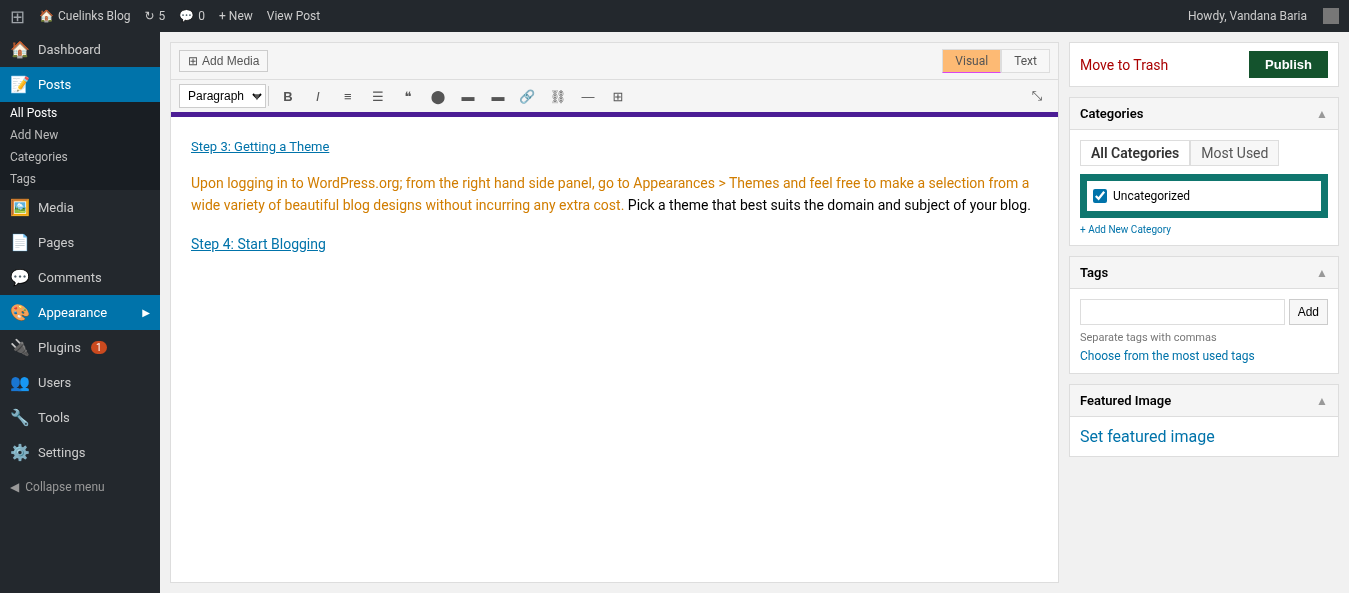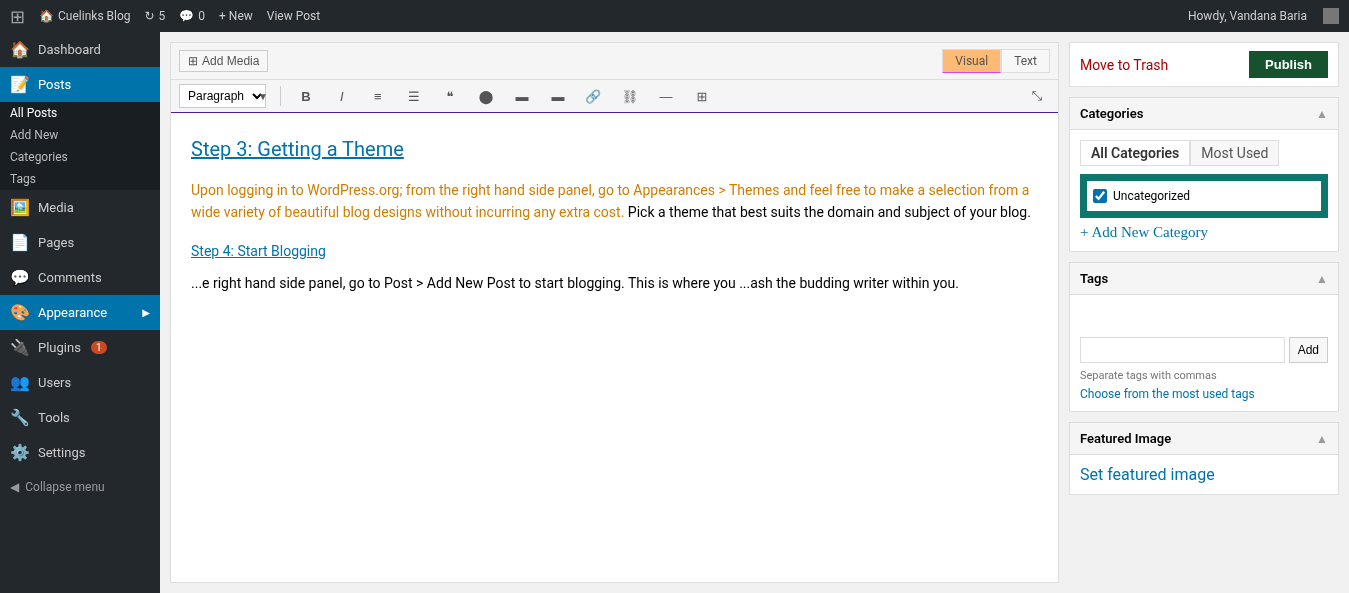--- a/index.html
+++ b/index.html
@@ -126,45 +126,45 @@
       cursor: pointer;
       color: #555;
       border: 1px solid #ddd;
       background: #f7f7f7;
     }
     .vt-tab.active { background: #fdba74; border-bottom: 1px solid #d946ef; }
 
     
     .format-toolbar {
       background: #f5f5f5;
-      border-bottom: 1px solid #4c1d95;
+      border-bottom: 5px solid #4c1d95;
       padding: 4px 8px;
       display: flex;
       align-items: center;
-      gap: 10px;
+      gap: 4px;
     }
     .format-select {
       padding: 2px 4px; font-size: 12px; border: 1px solid #ccc; background: #fff; height: 24px;
     }
     .format-btn {
       width: 26px; height: 24px; border: none; background: transparent; cursor: pointer;
       font-size: 13px; display: flex; align-items: center; justify-content: center; color: #555;
     }
     .format-sep { width: 1px; height: 20px; background: #ccc; margin: 0 2px; }
     .fullscreen-btn { margin-left: auto; }
 
     
     .editor-content {
       padding: 20px;
       min-height: 300px;
       font-size: 14px;
       line-height: 1.6;
     }
     .editor-link { color: #0073aa; text-decoration: underline; }
-    .editor-h3 { font-size: 20px; color: #0073aa; text-decoration: underline; margin-bottom: 14px; }
+    .editor-h3 { font-size: 13px; color: #0073aa; text-decoration: underline; margin-bottom: 14px; }
 
     
     .right-sidebar {
       width: 290px;
       flex-shrink: 0;
       overflow-y: auto;
       padding: 10px;
       background: #f1f1f1;
     }
     .publish-box-actions {
@@ -210,24 +210,24 @@
       font-size: 14px;
       border: 1px solid #ddd;
       background: #f7f7f7;
       cursor: pointer;
       color: #555;
     }
     .cat-tab.active { background: #fff; font-weight: 600; color: #333; }
     .cat-list { border: 7px solid #0f766e; padding: 6px; max-height: 80px; overflow-y: auto; }
     .cat-item { display: flex; align-items: center; gap: 6px; padding: 2px 0; font-size: 12px; }
     .cat-checkbox { width: 14px; height: 14px; accent-color: #0073aa; }
-    .add-cat-link { color: #0073aa; font-size: 15px; cursor: pointer; margin-top: 6px; display: block; font-family: Liberation Serif, serif; }
-
-    
-    .tags-input-row { display: flex; gap: 4px; margin-bottom: 6px; margin-top: 32px; }
+    .add-cat-link { color: #0073aa; font-size: 10px; cursor: pointer; margin-top: 6px; display: block; }
+
+    
+    .tags-input-row { display: flex; gap: 4px; margin-bottom: 6px; }
     .tags-input {
       flex: 1; border: 1px solid #ddd; padding: 4px 6px; font-size: 12px; height: 26px;
     }
     .add-tag-btn {
       background: #f7f7f7; border: 1px solid #ccc; padding: 3px 8px; font-size: 12px; cursor: pointer;
     }
     .tags-hint { font-size: 11px; color: #777; margin-bottom: 4px; }
     .tags-link { color: #0073aa; font-size: 12px; cursor: pointer; }
 
     
@@ -402,21 +402,20 @@
 
         <div class="editor-content">
           <p class="editor-h3">Step 3: Getting a Theme</p>
           <p style="margin-bottom: 16px;">
             <span style="color: #d17d00;">Upon logging in to WordPress.org; from the right hand side panel, go to Appearances &gt; Themes and feel free to make a selection from a wide variety of beautiful blog designs without incurring any extra cost.</span>
             <span> Pick a theme that best suits the domain and subject of your blog.</span>
           </p>
           <p style="margin-bottom: 10px;">
             <a href="#" class="editor-link">Step 4: Start Blogging</a>
           </p>
-          <p>...e right hand side panel, go to Post &gt; Add New Post to start blogging. This is where you ...ash the budding writer within you.</p>
         </div>
       </div>
 
       <div class="right-sidebar">
 
         <div class="panel-box">
           <div class="publish-box-actions">
             <a class="move-to-trash">Move to Trash</a>
             <button class="publish-btn">Publish</button>
           </div>

